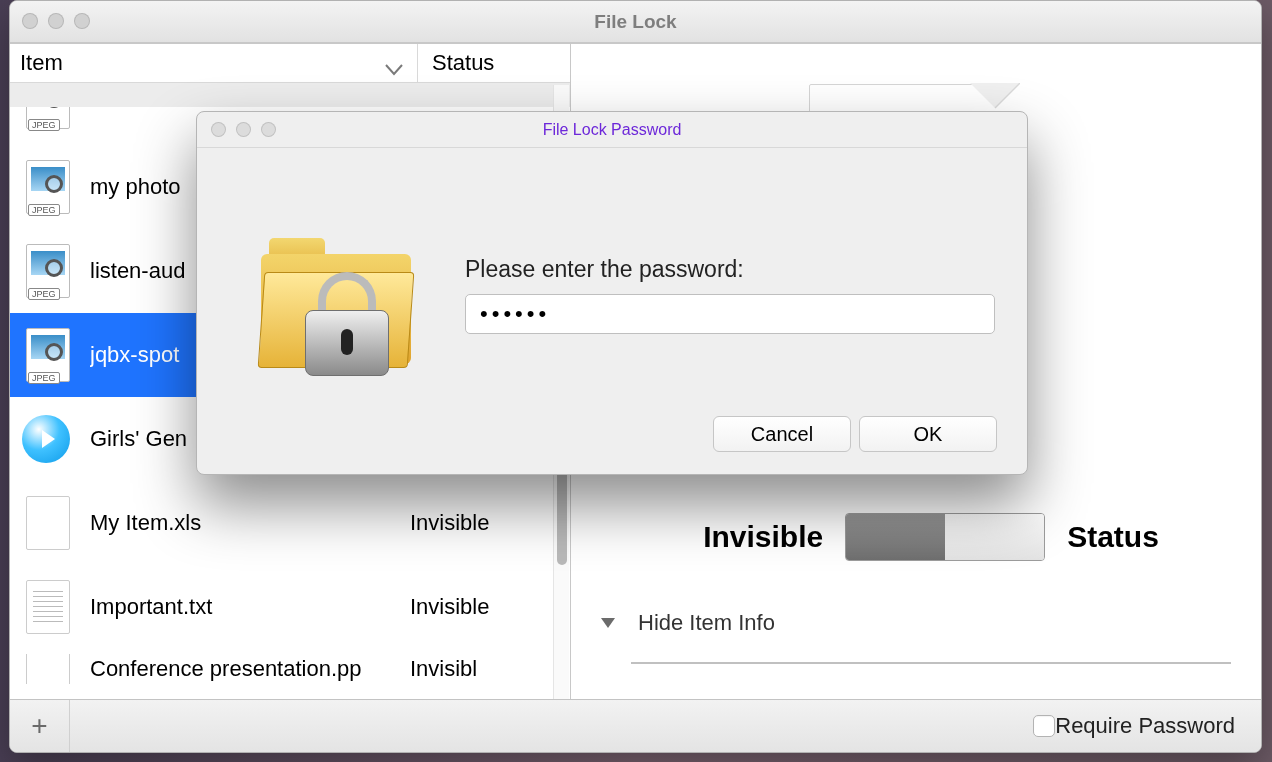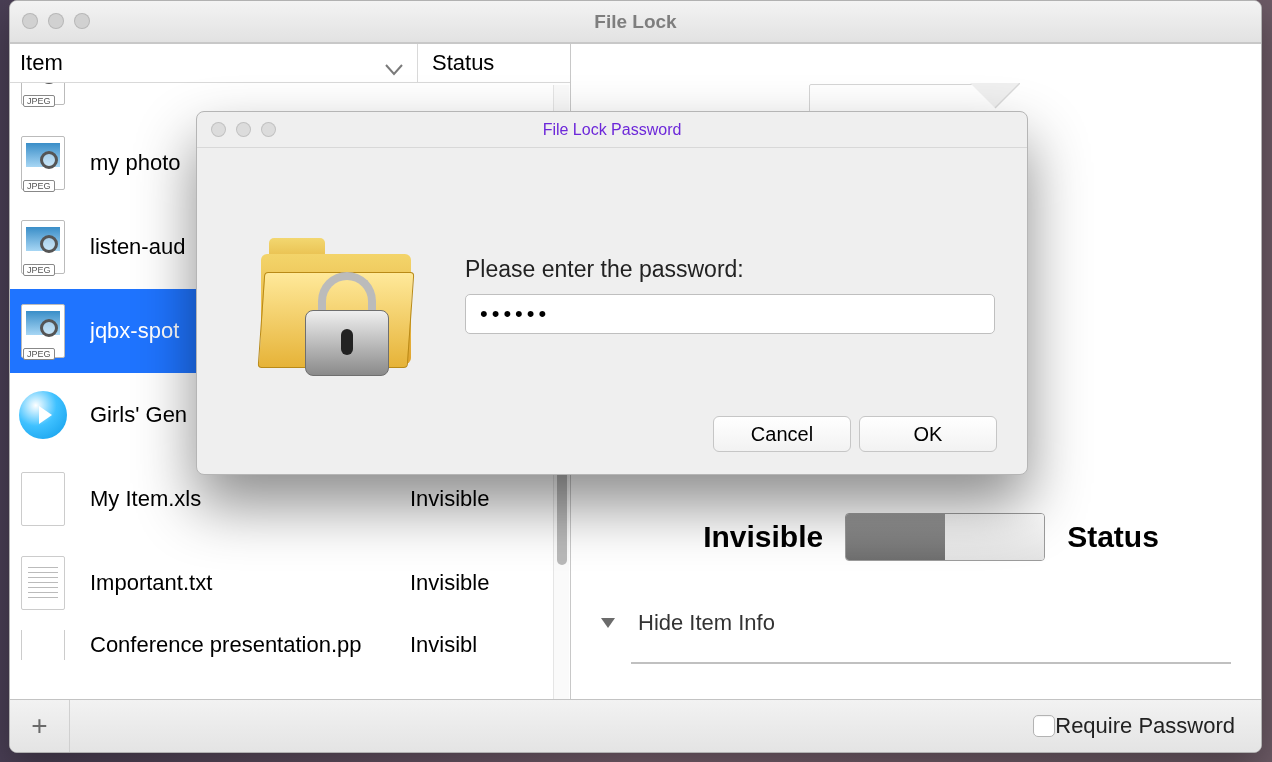--- a/index.html
+++ b/index.html
@@ -15,35 +15,35 @@
   .titlebar {
     height: 42px; display:flex; align-items:center; position:relative;
     background: linear-gradient(#f3f3f3,#e2e2e2); border-bottom:1px solid #c8c8c8;
   }
   .traffic { position:absolute; left:12px; top:12px; display:flex; gap:10px; }
   .tl { width:16px; height:16px; border-radius:50%; background:#d1d1d1; border:1px solid rgba(0,0,0,.12); }
   .titlebar .title { flex:1; text-align:center; font-size:19px; color:#7e7e7e; font-weight:700; }
 
   
   .workarea { position:absolute; left:0; top:42px; right:0; bottom:53px; display:flex; }
-  .left-pane { width: 560px; display:flex; flex-direction:column; position:relative; }
+  .left-pane { width: 560px; display:flex; flex-direction:column; position:relative;gap:24px; }
   .right-pane { flex:1; background:#fff; border-left:1px solid #c8c8c8; border-top:1px solid #c8c8c8; position:relative; }
 
   
   .thead { height:40px; display:flex; align-items:center; background:#fff; border-bottom:1px solid #d9d9d9; border-top:1px solid #c8c8c8; font-size:22px; }
   .th-item { width:408px; padding-left:10px; display:flex; align-items:center; position:relative; height:100%; border-right:1px solid #d9d9d9;}
   .th-item .sort { position:absolute; right:14px; top:12px; }
   .th-status { flex:1; padding-left:14px; display:flex; align-items:center; height:100%; }
   .sort svg { fill:#7a7a7a; }
 
   .list { flex:1; overflow:hidden; position:relative; background:#fff; }
   .row { height:84px; display:flex; align-items:center; padding:0 6px; gap:20px; }
   .row.partial-top { height:38px; }
   .row.partial-bottom { height:40px; }
-  .row .icon { width:54px; height:54px; display:flex; align-items:center; justify-content:center; }
+  .row .icon { width:54px; height:54px; display:flex; align-items:center; justify-content:flex-end; }
   .row .label { font-size:22px; width:300px; white-space:nowrap; overflow:hidden; }
   .row .status { font-size:22px; }
   .row.selected { background:#1f74ff; color:#fff; }
 
   
   .jpeg-icon { position:relative; width:44px; height:54px; }
   .jpeg-icon .page { width:44px; height:54px; background:#fff; border:1px solid #bbb; border-radius:2px; position:relative; overflow:hidden; }
   .jpeg-icon .page .pic { position:absolute; left:4px; top:6px; right:4px; height:24px; background:linear-gradient(#3a8ec8,#a7d6f4); }
   .jpeg-icon .page .glass { position:absolute; right:6px; top:14px; width:18px; height:18px; border-radius:50%; border:3px solid #555; background:rgba(255,255,255,.4);}
   .jpeg-icon .tag { position:absolute; left:2px; bottom:-2px; font-size:9px; background:#fff; border:1px solid #888; border-radius:2px; padding:0 3px; color:#555; }

